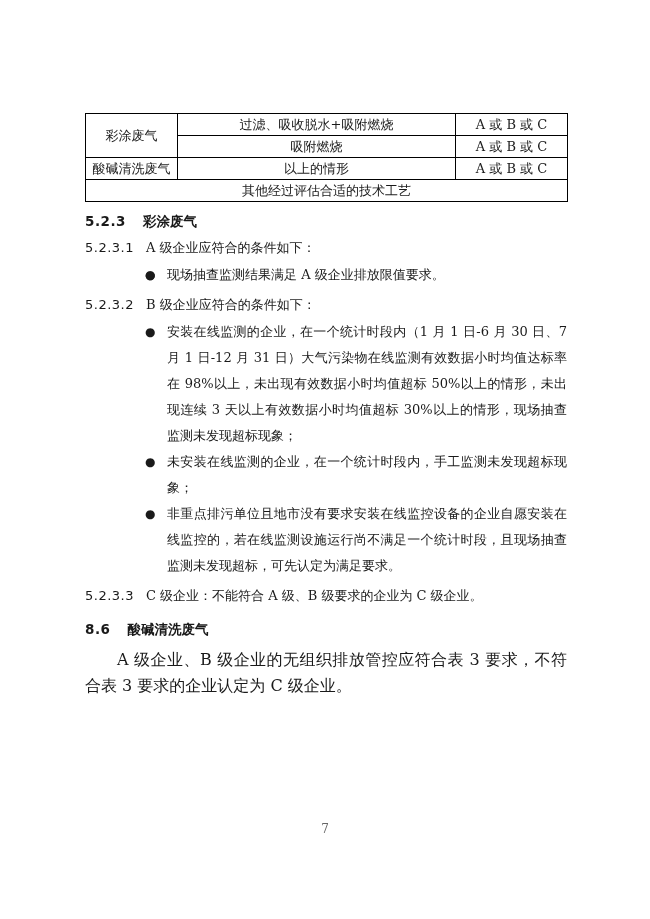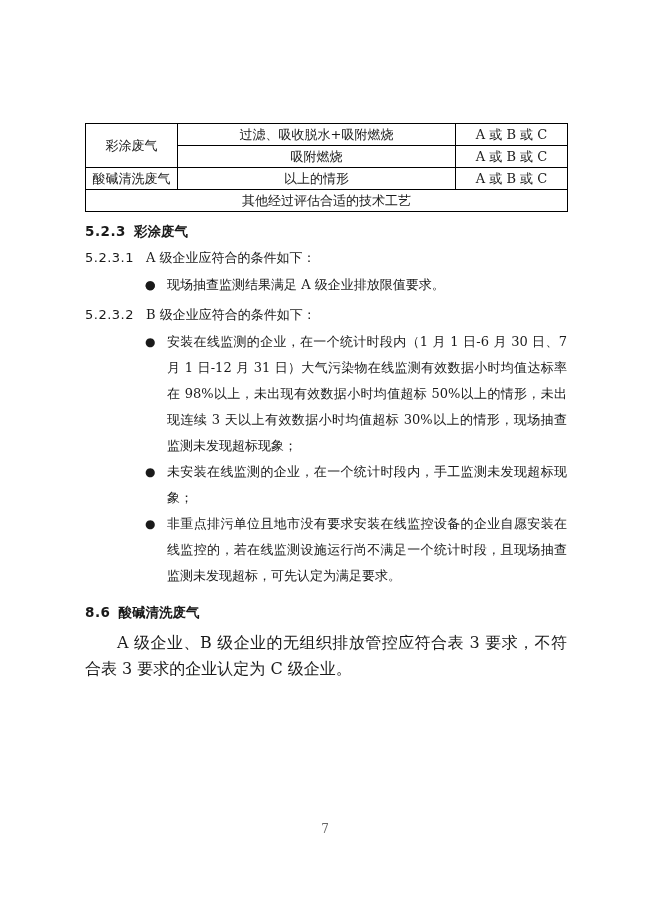--- a/index.html
+++ b/index.html
@@ -8,21 +8,21 @@
     width: 650px;
     height: 919px;
     background: #ffffff;
     overflow: hidden;
     font-family: "DejaVu Serif", "Liberation Serif", serif;
     color: #1a1a1a;
   }
   .content {
     position: absolute;
     left: 85px;
-    top: 10px;
+    top: 0;
     width: 482px;
   }
   
   table.wgt {
     border-collapse: collapse;
     table-layout: fixed;
     width: 482px;
     margin-top: 113px;
   }
   table.wgt td {
@@ -37,21 +37,21 @@
     white-space: nowrap;
   }
   
   .h-sec {
     margin: 9px 0 0 0;
     line-height: 20px;
     font-size: 13.5px;
     font-family: "DejaVu Sans", "Liberation Sans", sans-serif;
     font-weight: bold;
   }
-  .h-sec .num { margin-right: 8px; letter-spacing: 0.5px; }
+  .h-sec .num { margin-right: 17px; letter-spacing: 0.5px; }
   .clause {
     margin: 7px 0 0 0;
     line-height: 20px;
     font-size: 13px;
   }
   .clause .num {
     font-family: "DejaVu Sans", "Liberation Sans", sans-serif;
     font-weight: normal;
     font-size: 13px;
     margin-right: 12px;
@@ -159,20 +159,23 @@
       <li>
         <span class="marker">●</span>
         <span>未安装在线监测的企业，在一个统计时段内，手工监测未发现超标现象；</span>
       </li>
       <li>
         <span class="marker">●</span>
         <span>非重点排污单位且地市没有要求安装在线监控设备的企业自愿安装在线监控的，若在线监测设施运行尚不满足一个统计时段，且现场抽查监测未发现超标，可先认定为满足要求。</span>
       </li>
     </ul>
 
+    <div class="clause">
+      <span class="num">5.2.3.3</span><span>C 级企业：不能符合 A 级、B 级要求的企业为 C 级企业。</span>
+    </div>
 
     <div class="h-sec" style="margin-top:13px;">
       <span class="num">8.6</span><span>酸碱清洗废气</span>
     </div>
 
     <div class="para">A 级企业、B 级企业的无组织排放管控应符合表 3 要求，不符合表 3 要求的企业认定为 C 级企业。</div>
 
   </div>
 
   <div class="pgnum">7</div>

